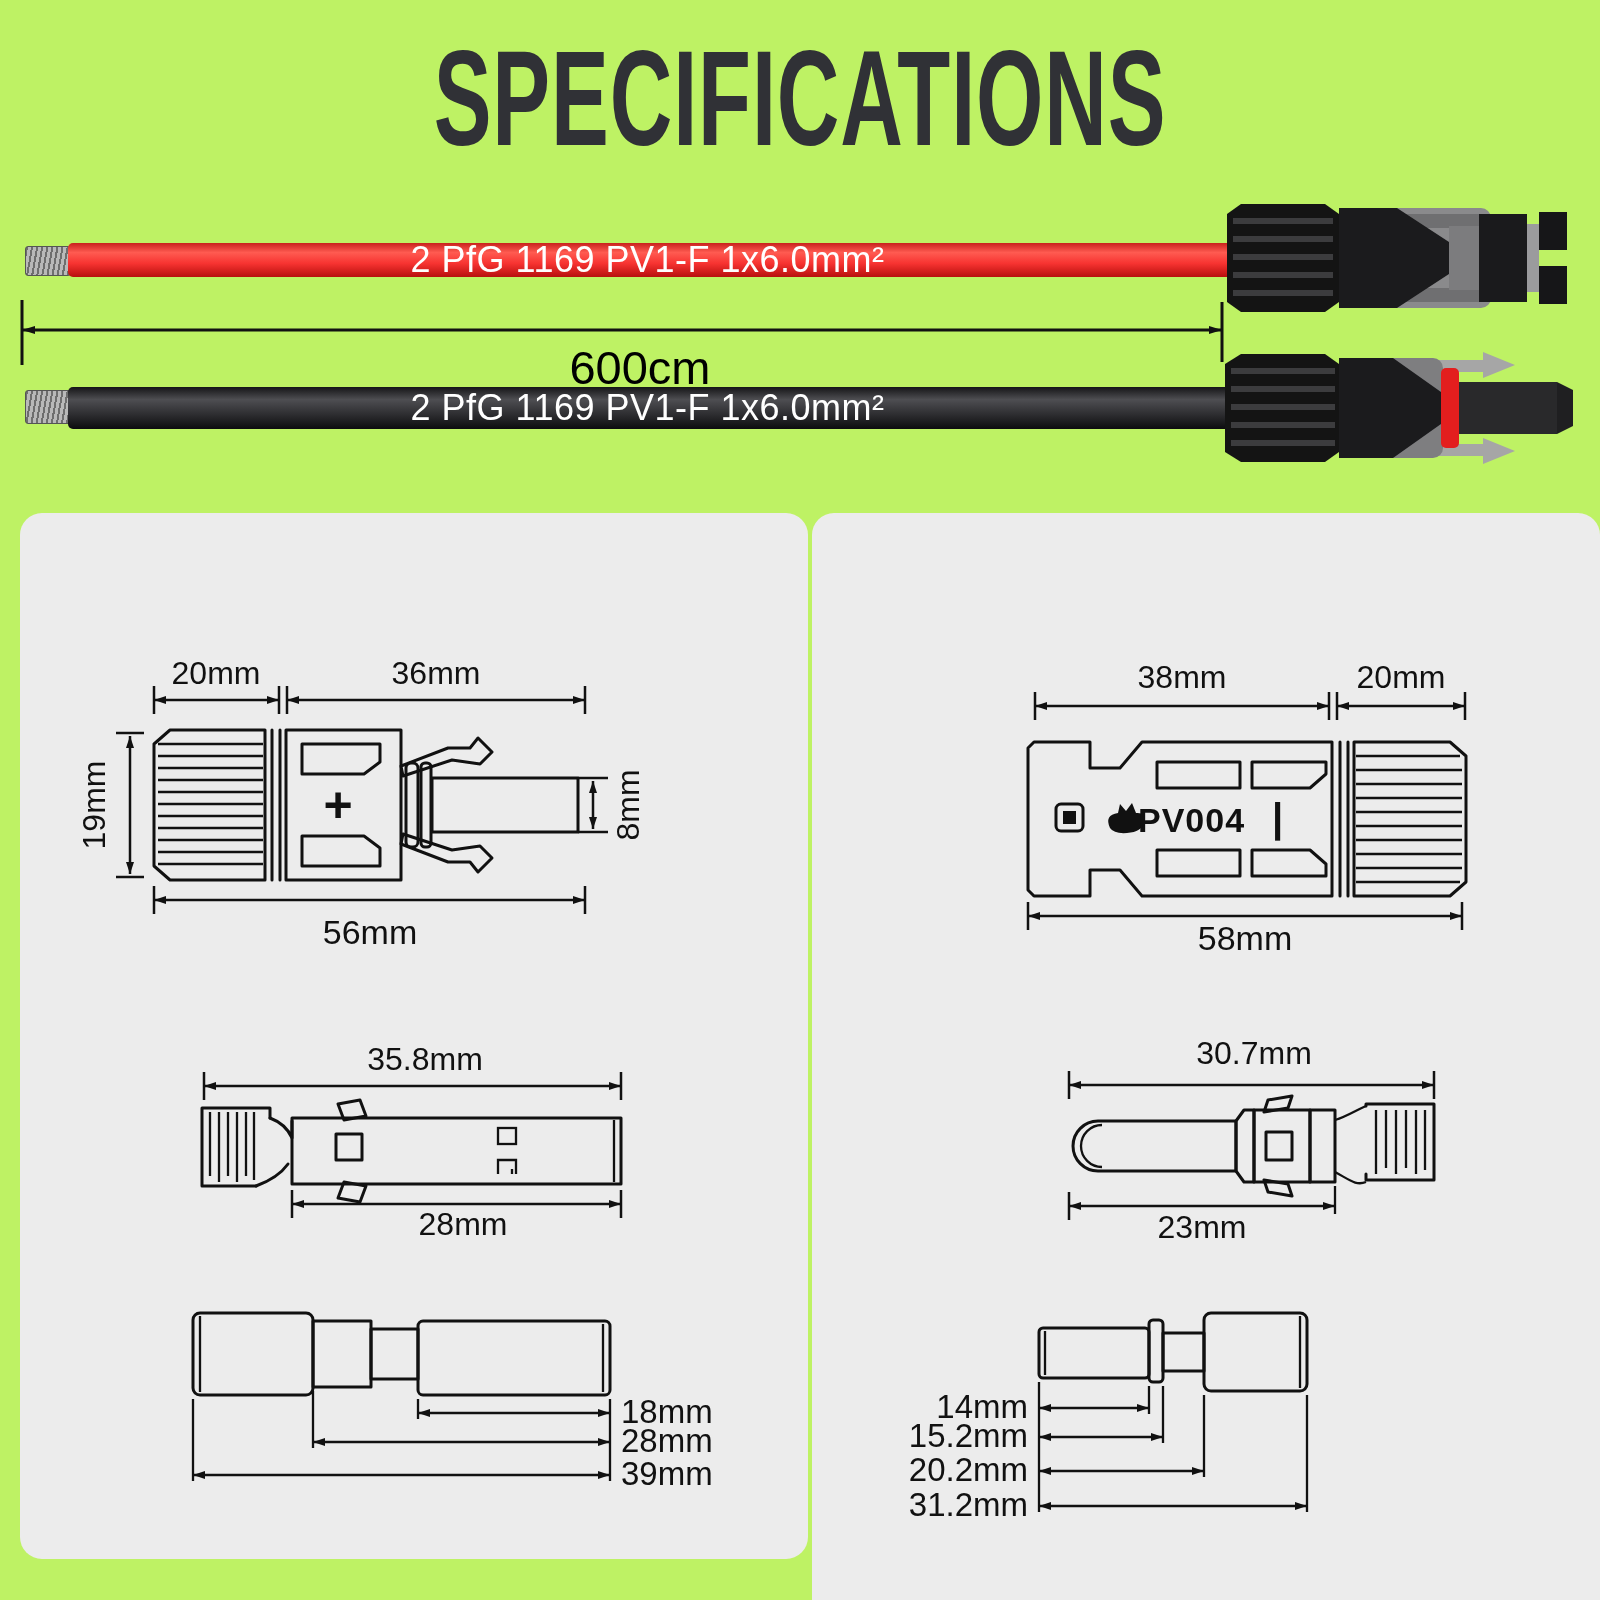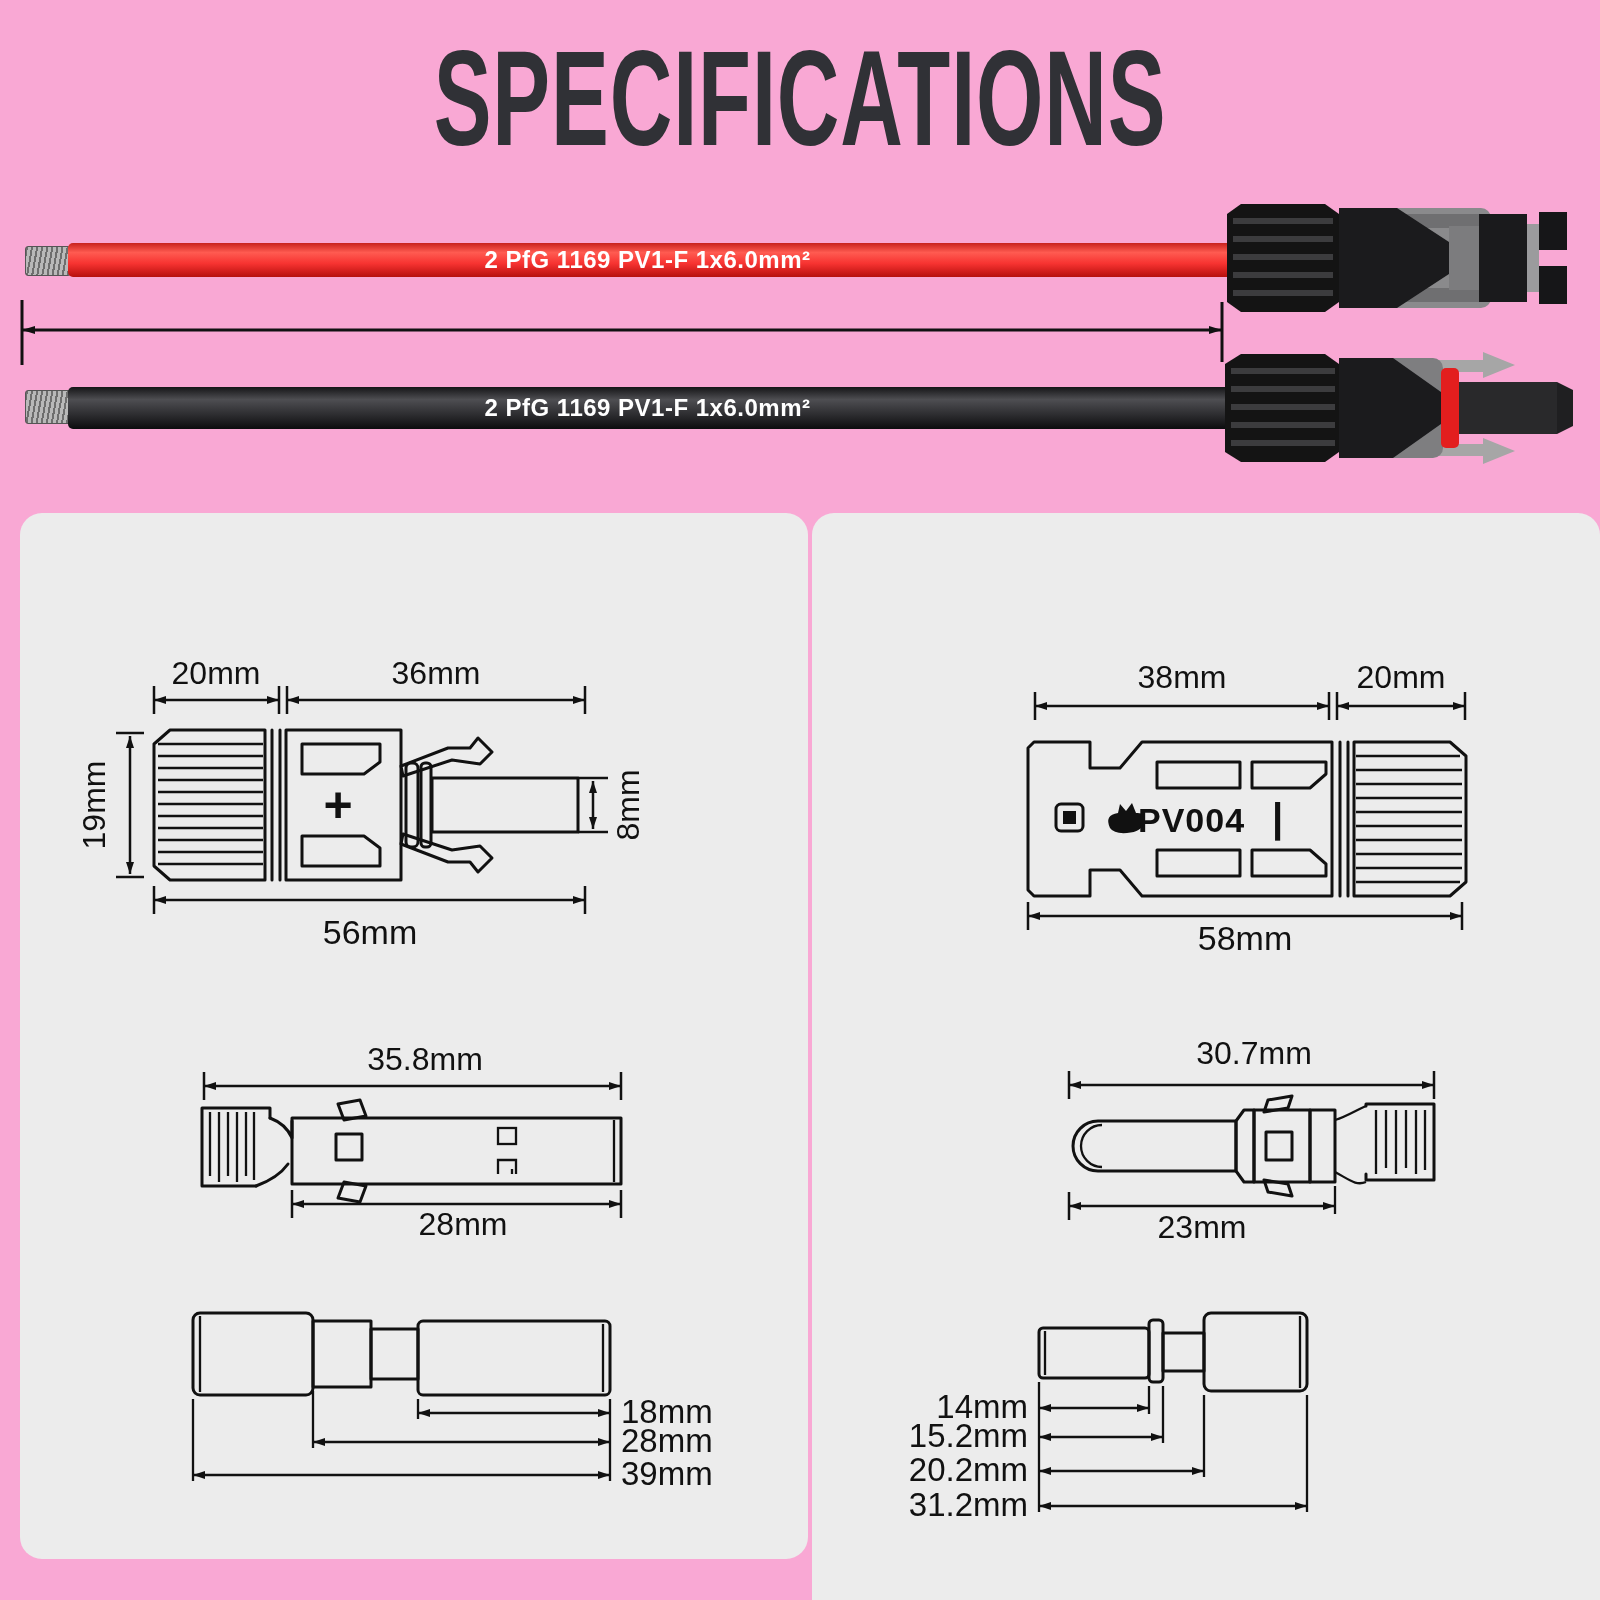--- a/index.html
+++ b/index.html
@@ -1,30 +1,30 @@
 <!DOCTYPE html>
 <html><head>
 <meta charset="utf-8">
 <style>
   html,body{margin:0;padding:0;background:#fff;}
-  #stage{position:relative;width:1600px;height:1600px;background:#f9a8d4;overflow:hidden;
+  #stage{position:relative;width:1600px;height:1600px;background:#bef264;overflow:hidden;
          font-family:"Liberation Sans",sans-serif;color:#111;}
   
   #title{position:absolute;left:0;top:22px;width:1600px;text-align:center;}
   #title span{display:inline-block;font-size:102px;font-weight:bold;color:#303136;
     letter-spacing:1px;transform:scale(0.85,1.32);transform-origin:50% 0;white-space:nowrap;}
   
   .ferrule{position:absolute;border-radius:3px;border:1px solid #555;
     background:repeating-linear-gradient(100deg,#6e6e6e 0 2px,#b9b9b9 2px 5px);}
   .cable{position:absolute;display:flex;align-items:center;justify-content:center;}
   .cable.red{background:linear-gradient(180deg,#c8221d 0%,#ff5b51 28%,#f73331 60%,#b7100e 100%);
     border-radius:5px 0 0 5px;}
   .cable.black{background:linear-gradient(180deg,#151517 0%,#4e4e52 30%,#2b2b2e 68%,#0c0c0e 100%);
     border-radius:5px 0 0 5px;}
-  .cable-label{color:#fff;font-weight:bold;font-size:24px;letter-spacing:.5px;white-space:nowrap;}
+  .cable-label{color:#fff;font-weight:normal;font-size:36px;letter-spacing:.5px;white-space:nowrap;}
   #length-label{position:absolute;left:0;top:340px;width:1280px;text-align:center;
     font-size:47px;color:#000;}
   
   .panel{position:absolute;width:768px;background:#ececec;border-radius:22px;padding-left:20px;}
   
   .draw{position:absolute;}
   .draw .ln{stroke:#111;stroke-width:3;fill:none;stroke-linejoin:round;stroke-linecap:round;}
   .draw .thin{stroke:#111;stroke-width:2.3;fill:none;}
   .draw .dim{stroke:#111;stroke-width:2.5;fill:none;}
   .draw .tick{stroke:#111;stroke-width:2.5;fill:none;}
@@ -69,20 +69,21 @@
   <svg class="draw" style="left:0px;top:292px;" width="1300" height="86" viewBox="0 0 1300 86">
     <defs>
       <marker id="mLen" markerWidth="16" markerHeight="12" refX="14" refY="5" orient="auto-start-reverse" markerUnits="userSpaceOnUse">
         <path d="M1,1 L14,5 L1,9 Z" fill="#111"></path>
       </marker>
     </defs>
     <line class="tick" x1="22" y1="8" x2="22" y2="73" style="stroke-width:3"></line>
     <line class="tick" x1="1222" y1="10" x2="1222" y2="70" style="stroke-width:3"></line>
     <line class="dim" x1="22" y1="38" x2="1222" y2="38" style="stroke-width:3" marker-start="url(#mLen)" marker-end="url(#mLen)"></line>
   </svg>
+  <div id="length-label">600cm</div>
 
   <div class="ferrule" style="left:25px;top:390px;width:44px;height:32px;"></div>
   <div class="cable black" style="left:68px;top:387px;width:1159px;height:42px;">
     <span class="cable-label">2 PfG 1169 PV1-F 1x6.0mm²</span>
   </div>
 
   <svg class="draw" style="left:1225px;top:350px;" width="350" height="116" viewBox="0 0 350 116">
     <polygon points="155,10 258,10 258,2 290,15 258,28 258,22 155,22" fill="#a6a6a6" stroke="none"></polygon>
     <polygon points="155,94 258,94 258,88 290,101 258,114 258,106 155,106" fill="#a6a6a6" stroke="none"></polygon>
     <polygon points="0,14 16,4 100,4 114,14 114,102 100,112 16,112 0,102" fill="#141414" stroke="none"></polygon>

